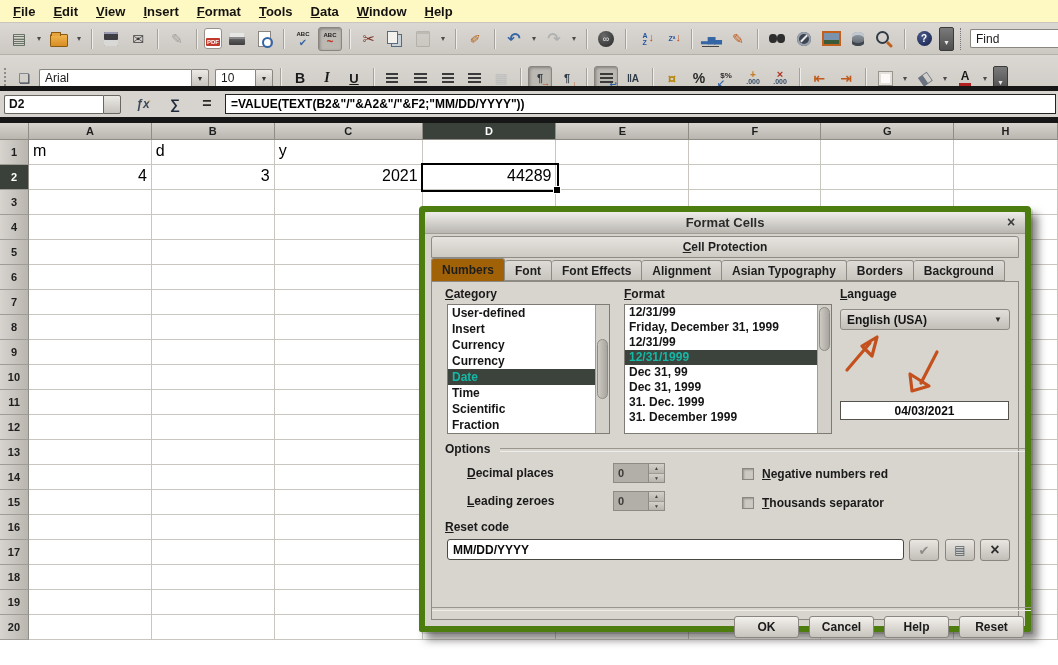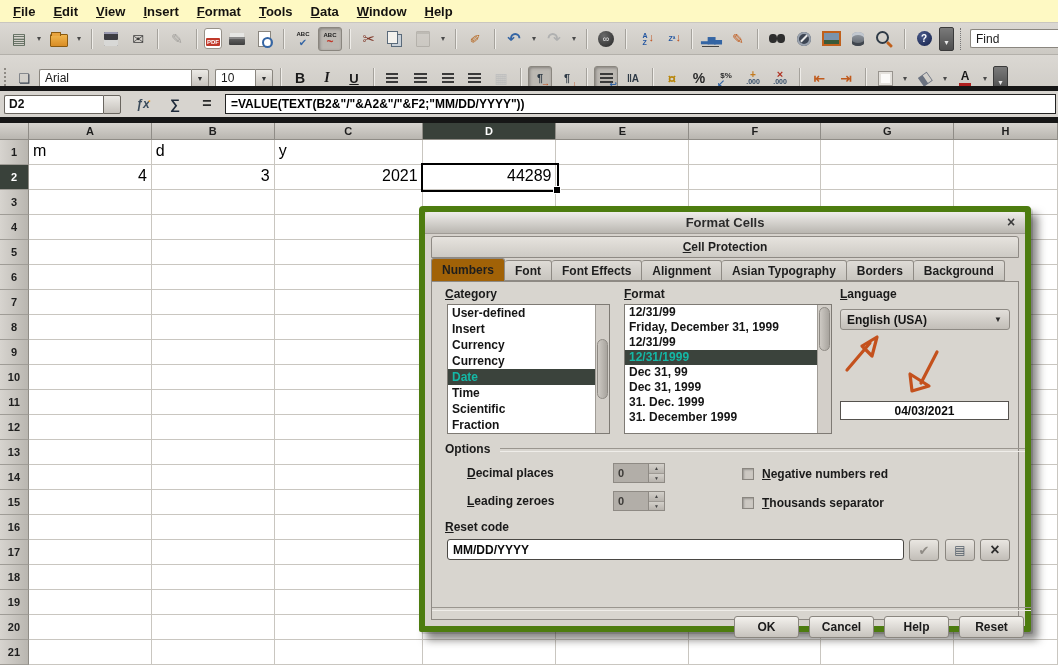--- a/index.html
+++ b/index.html
@@ -577,31 +577,20 @@
       <div class="srh">20</div>
       <div class="scell" style="width: 123px;"></div>
       <div class="scell" style="width: 123px;"></div>
       <div class="scell" style="width: 148px;"></div>
       <div class="scell" style="width: 134px;"></div>
       <div class="scell" style="width: 133px;"></div>
       <div class="scell" style="width: 132px;"></div>
       <div class="scell" style="width: 133px;"></div>
       <div class="scell" style="width: 104px;"></div>
     </div>
-    <div class="srow">
-      <div class="srh">21</div>
-      <div class="scell" style="width: 123px;"></div>
-      <div class="scell" style="width: 123px;"></div>
-      <div class="scell" style="width: 148px;"></div>
-      <div class="scell" style="width: 134px;"></div>
-      <div class="scell" style="width: 133px;"></div>
-      <div class="scell" style="width: 132px;"></div>
-      <div class="scell" style="width: 133px;"></div>
-      <div class="scell" style="width: 104px;"></div>
-    </div>
     <div id="selbox">
       <div class="handle"></div>
     </div>
   </div>
 
 <div id="dialog">
   <div id="dlg-titlebar">
     <span id="dlg-title">Format Cells</span>
     <span id="dlg-close">×</span>
   </div>

